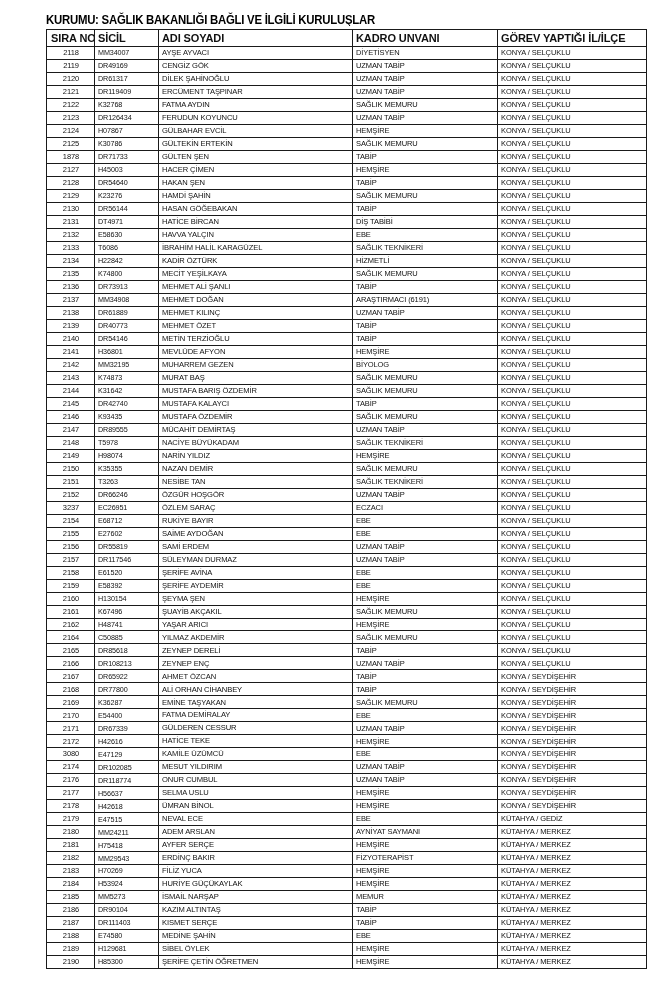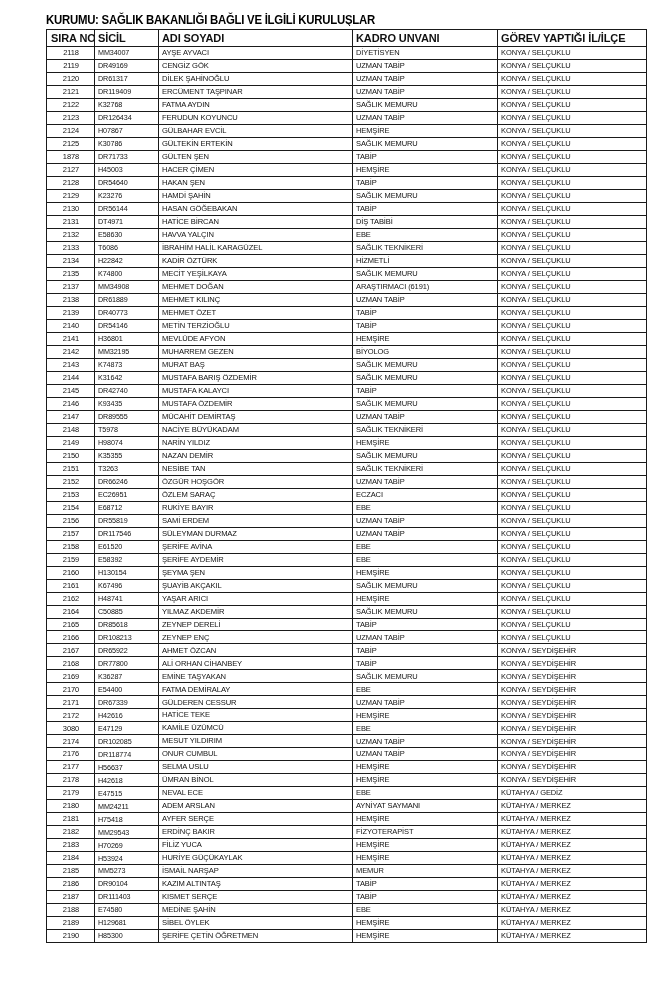--- a/index.html
+++ b/index.html
@@ -232,20 +232,27 @@
           <td class="gorev">KONYA / SELÇUKLU</td>
         </tr>
         <tr>
           <td class="sira">2135</td>
           <td class="sicil">K74800</td>
           <td class="ad">MECİT YEŞİLKAYA</td>
           <td class="kadro">SAĞLIK MEMURU</td>
           <td class="gorev">KONYA / SELÇUKLU</td>
         </tr>
         <tr>
+          <td class="sira">2136</td>
+          <td class="sicil">DR73913</td>
+          <td class="ad">MEHMET ALİ ŞANLI</td>
+          <td class="kadro">TABİP</td>
+          <td class="gorev">KONYA / SELÇUKLU</td>
+        </tr>
+        <tr>
           <td class="sira">2137</td>
           <td class="sicil">MM34908</td>
           <td class="ad">MEHMET DOĞAN</td>
           <td class="kadro">ARAŞTIRMACI (6191)</td>
           <td class="gorev">KONYA / SELÇUKLU</td>
         </tr>
         <tr>
           <td class="sira">2138</td>
           <td class="sicil">DR61889</td>
           <td class="ad">MEHMET KILINÇ</td>
@@ -344,30 +351,37 @@
           <td class="gorev">KONYA / SELÇUKLU</td>
         </tr>
         <tr>
           <td class="sira">2152</td>
           <td class="sicil">DR66246</td>
           <td class="ad">ÖZGÜR HOŞGÖR</td>
           <td class="kadro">UZMAN TABİP</td>
           <td class="gorev">KONYA / SELÇUKLU</td>
         </tr>
         <tr>
-          <td class="sira">2153</td>
+          <td class="sira">3237</td>
           <td class="sicil">EC26951</td>
           <td class="ad">ÖZLEM SARAÇ</td>
           <td class="kadro">ECZACI</td>
           <td class="gorev">KONYA / SELÇUKLU</td>
         </tr>
         <tr>
           <td class="sira">2154</td>
           <td class="sicil">E68712</td>
           <td class="ad">RUKİYE BAYIR</td>
+          <td class="kadro">EBE</td>
+          <td class="gorev">KONYA / SELÇUKLU</td>
+        </tr>
+        <tr>
+          <td class="sira">2155</td>
+          <td class="sicil">E27602</td>
+          <td class="ad">SAİME AYDOĞAN</td>
           <td class="kadro">EBE</td>
           <td class="gorev">KONYA / SELÇUKLU</td>
         </tr>
         <tr>
           <td class="sira">2156</td>
           <td class="sicil">DR55819</td>
           <td class="ad">SAMİ ERDEM</td>
           <td class="kadro">UZMAN TABİP</td>
           <td class="gorev">KONYA / SELÇUKLU</td>
         </tr>

